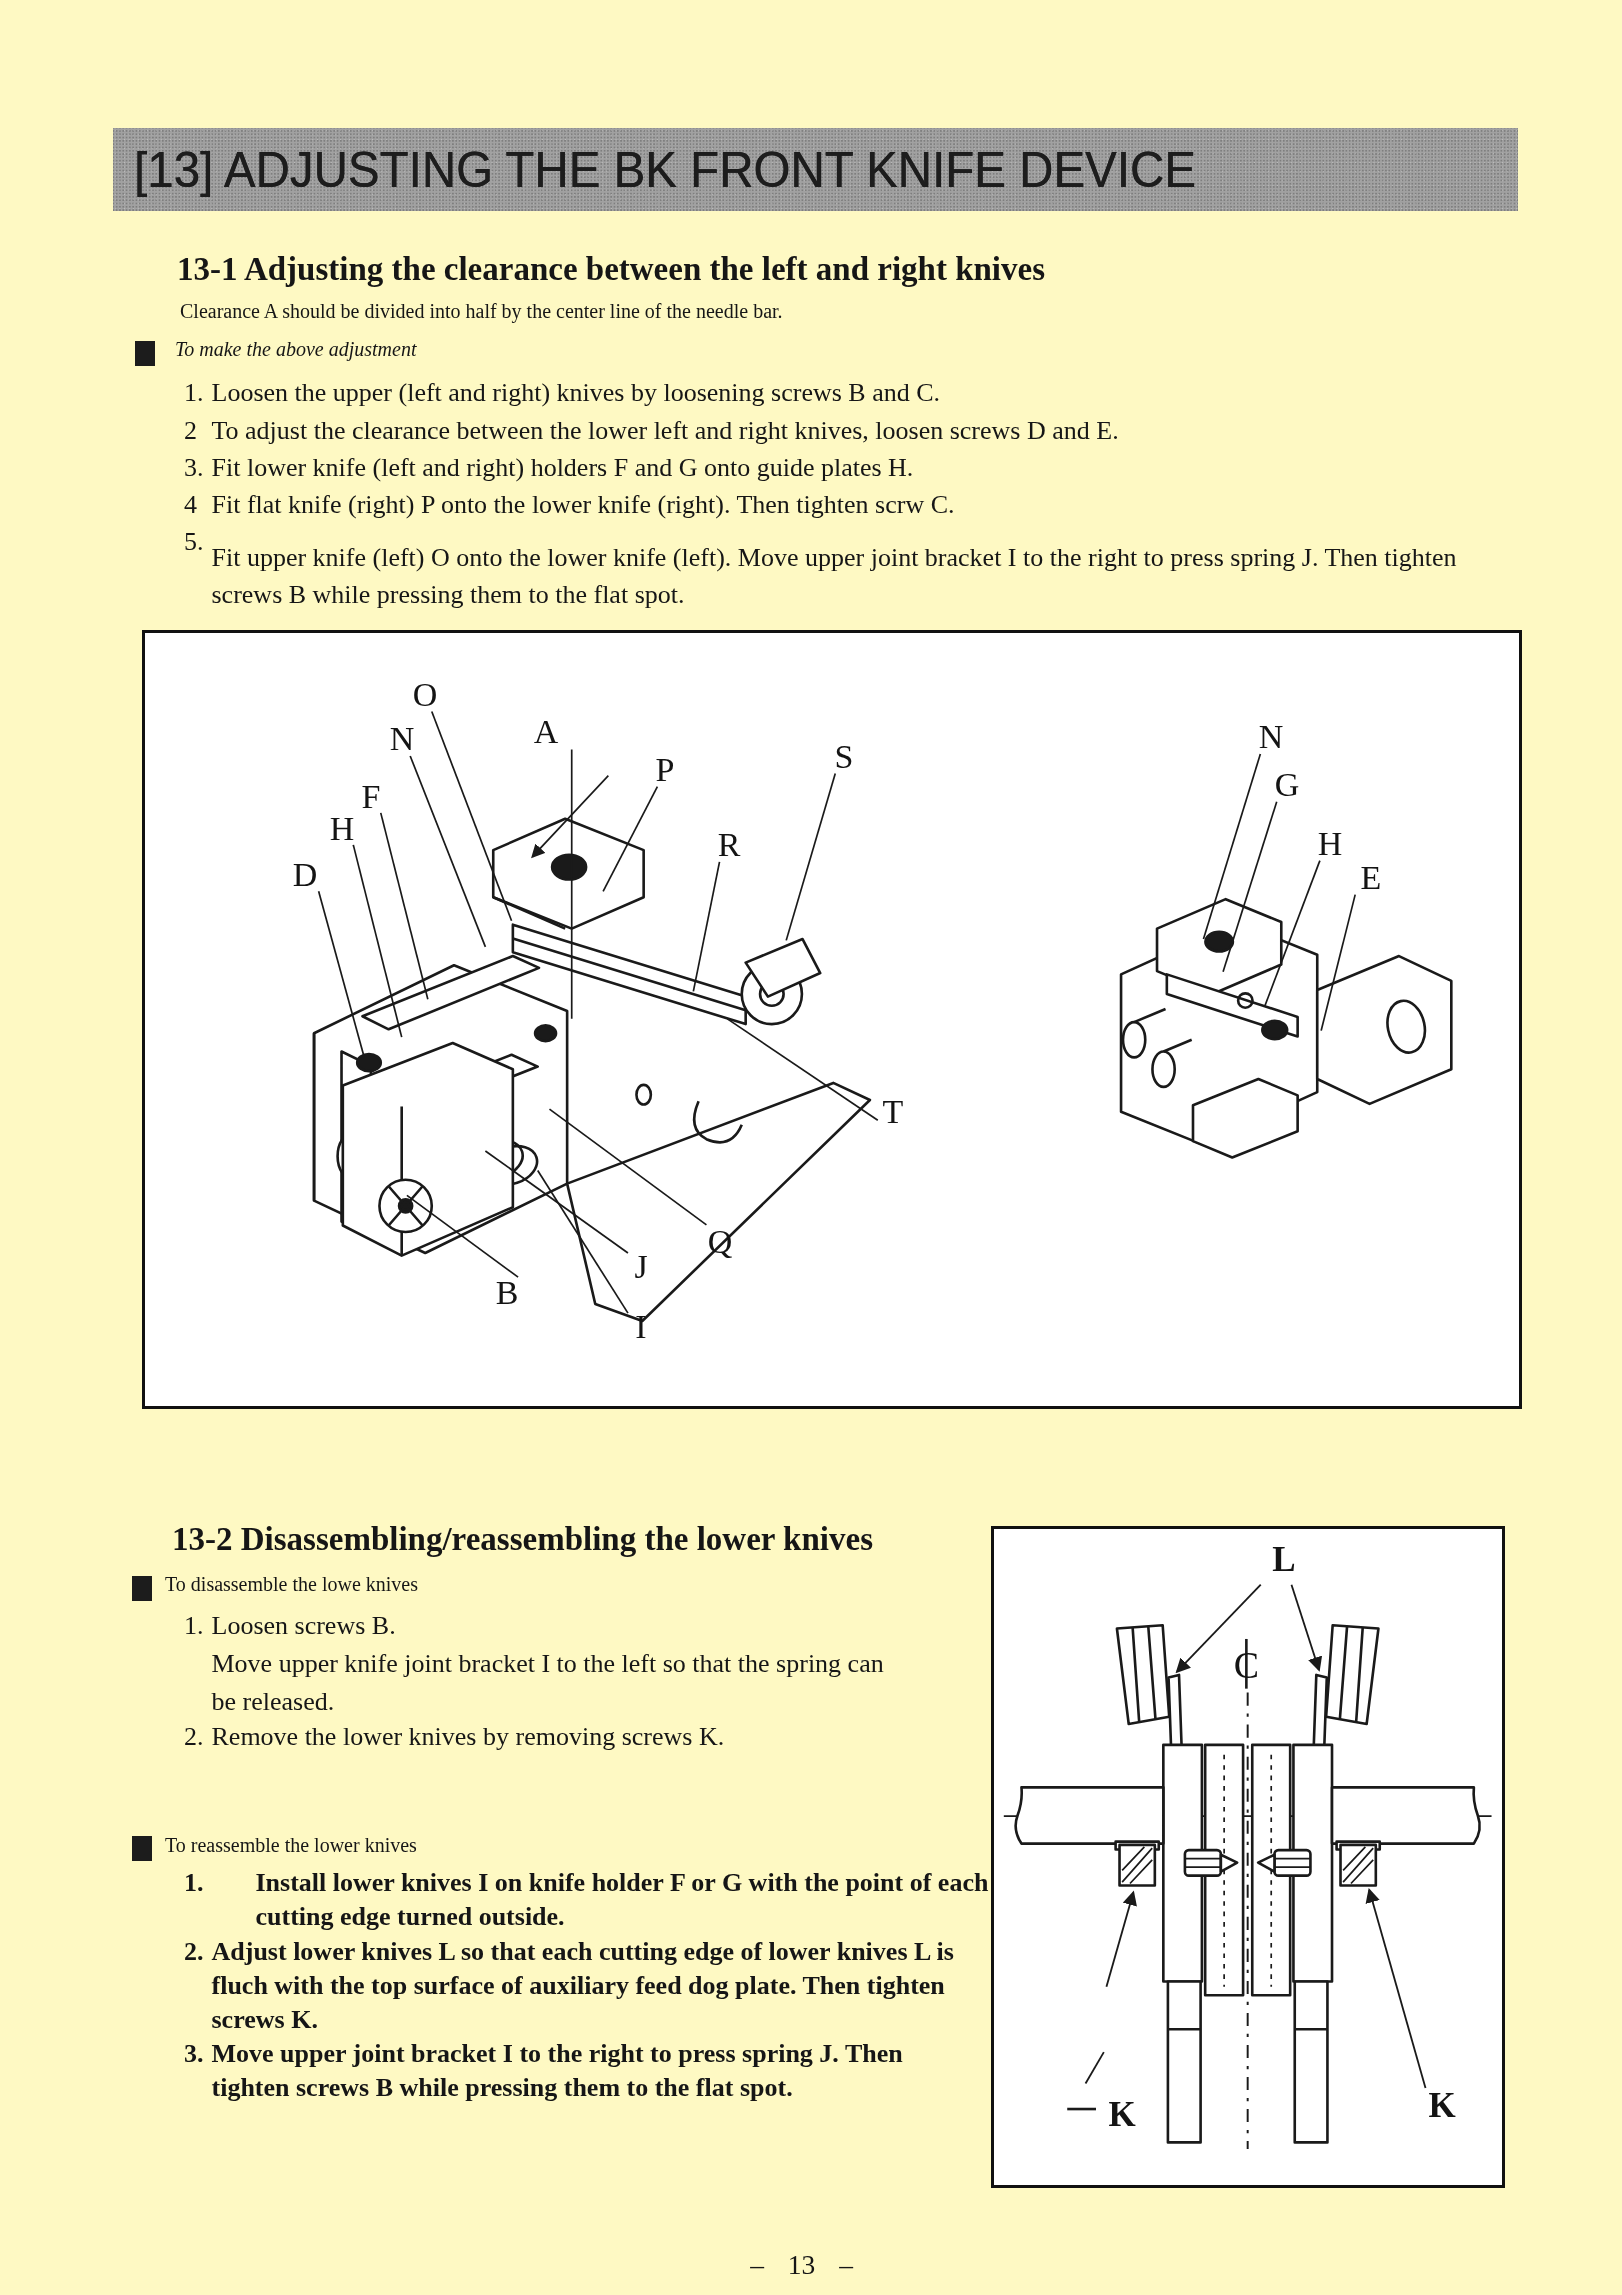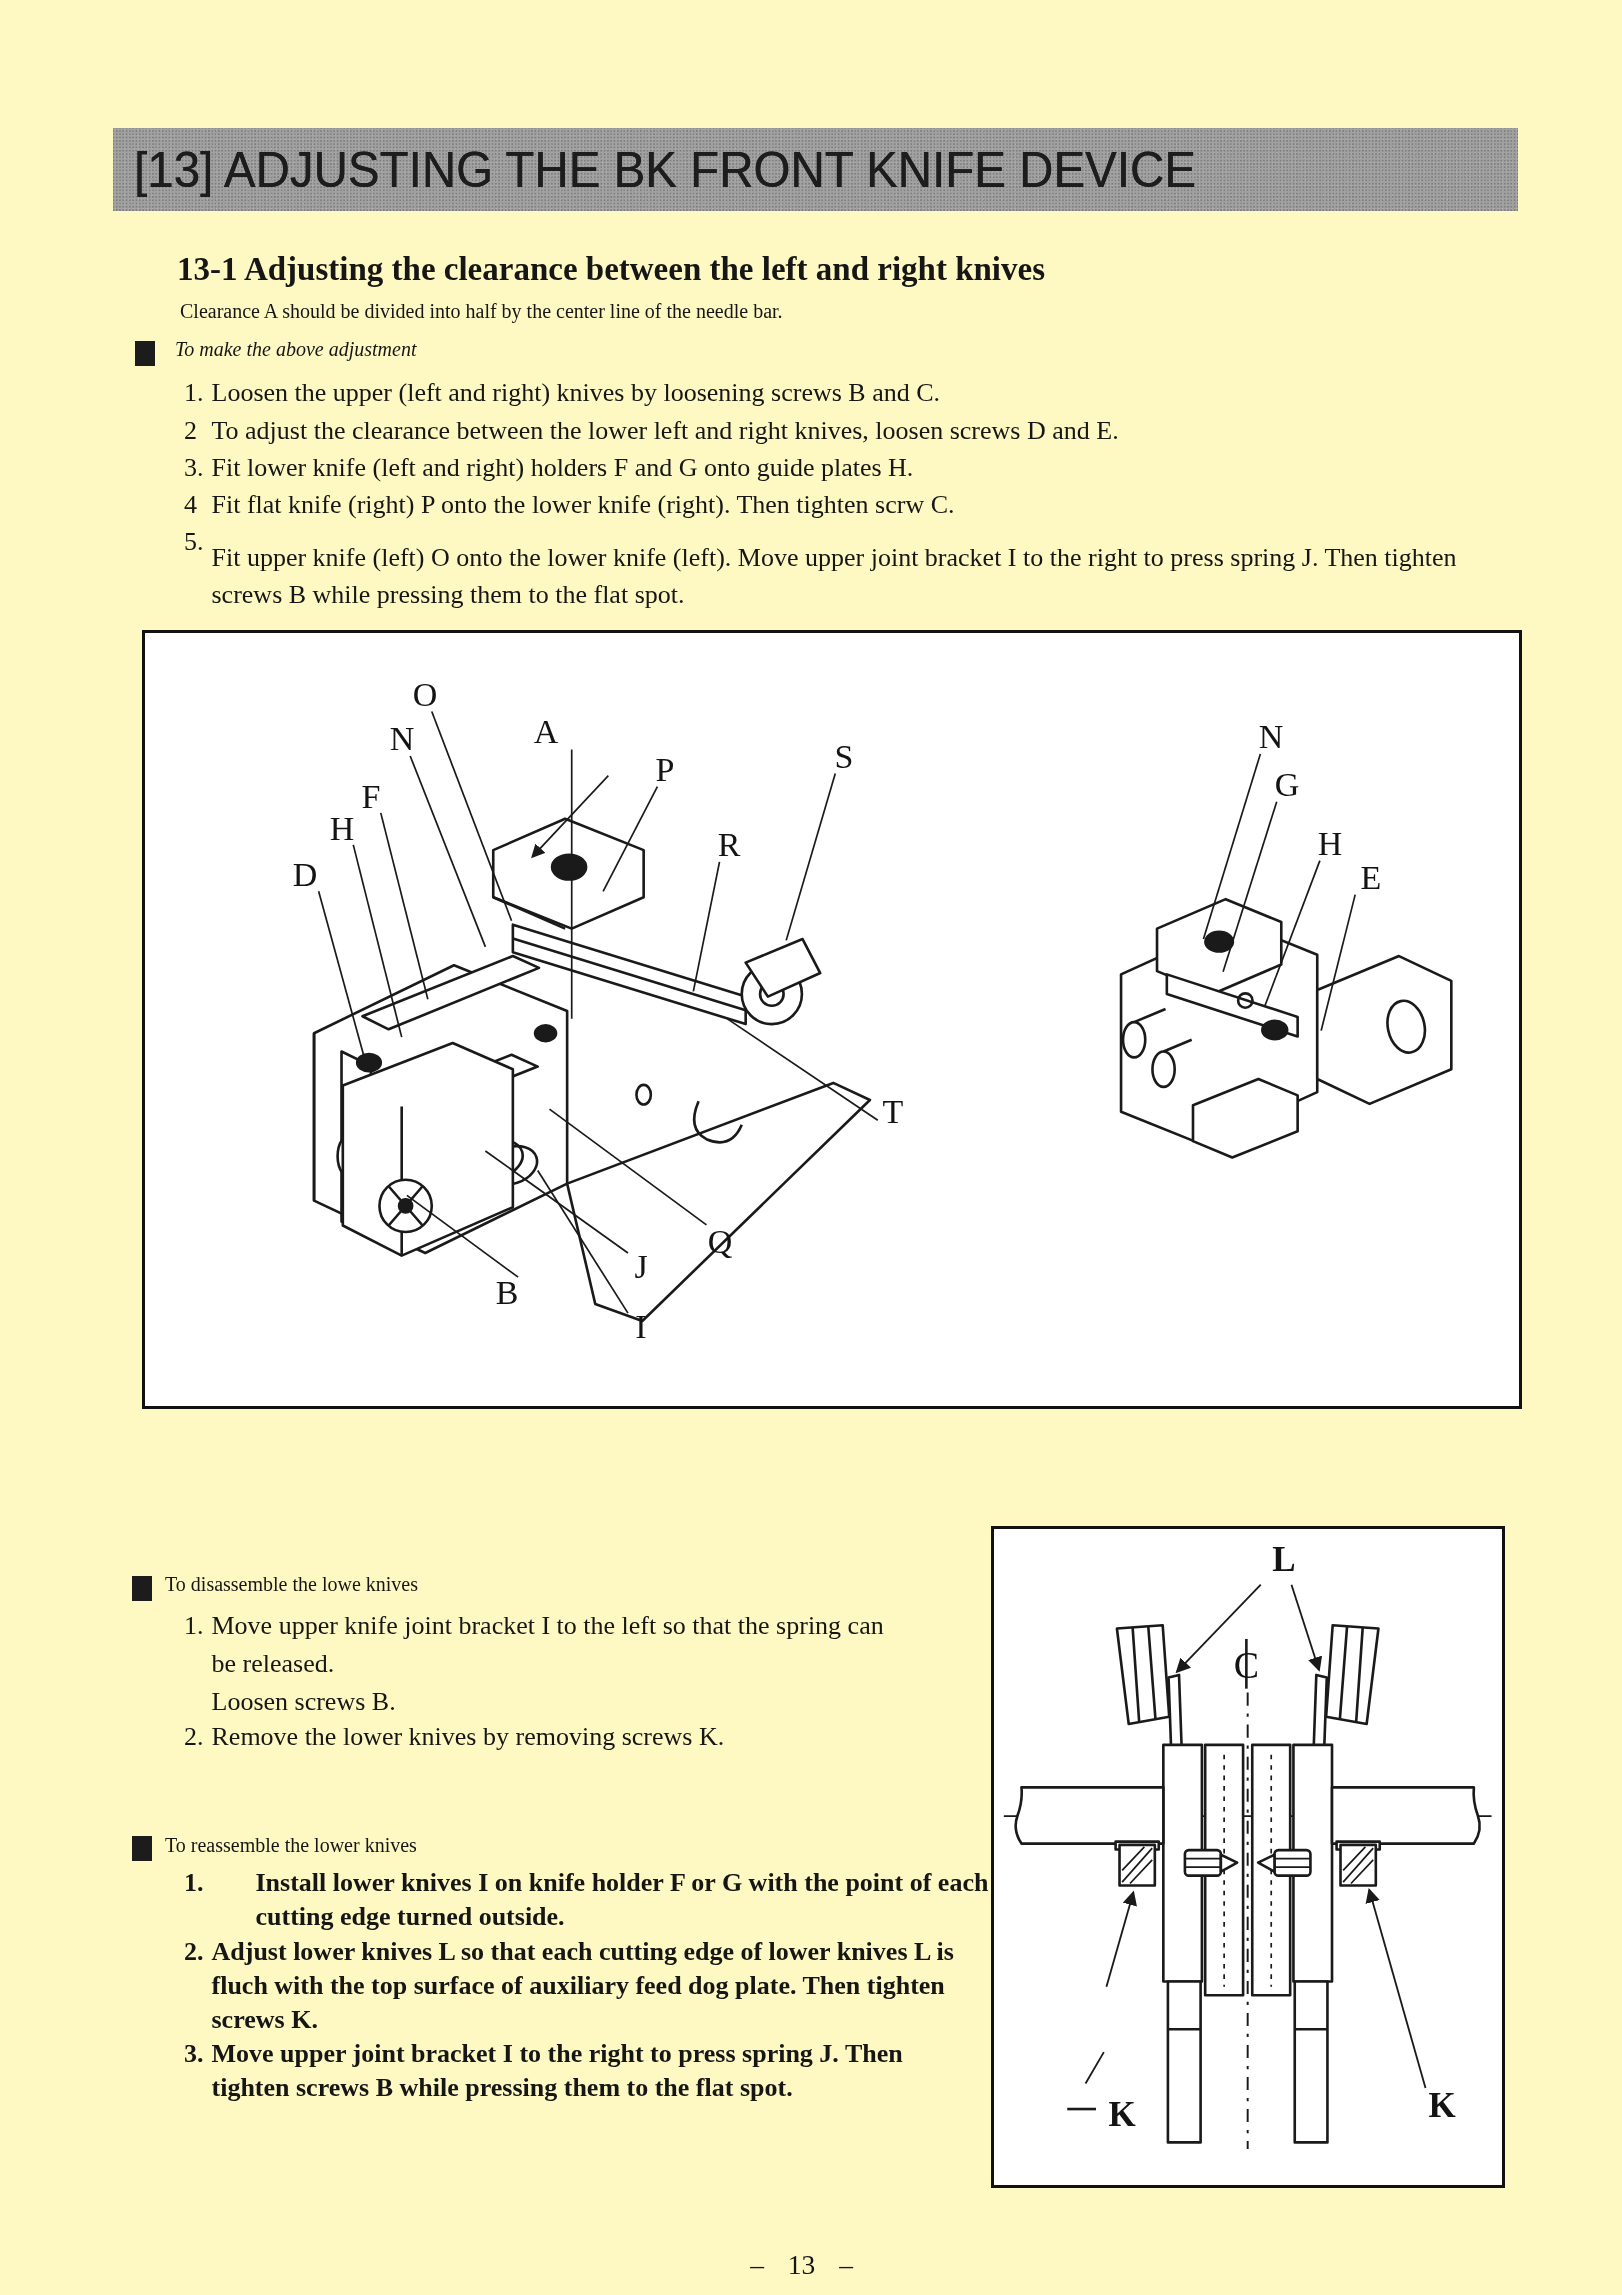--- a/index.html
+++ b/index.html
@@ -178,29 +178,30 @@
     <span class="lbl" style="left:575px;top:609px;">Q</span>
     <span class="lbl" style="left:496px;top:634px;">J</span>
     <span class="lbl" style="left:362px;top:660px;">B</span>
     <span class="lbl" style="left:496px;top:694px;">I</span>
     <span class="lbl" style="left:1126px;top:104px;">N</span>
     <span class="lbl" style="left:1142px;top:152px;">G</span>
     <span class="lbl" style="left:1185px;top:211px;">H</span>
     <span class="lbl" style="left:1226px;top:245px;">E</span>
   </div>
 
+  <div class="h2" style="left:136px;top:1521px;">13-2 Disassembling/reassembling the lower knives</div>
 
   <div class="sq" style="left:132px;top:1576px;"></div>
   <div class="line" style="left:165px;top:1573px;">To disassemble the lowe knives</div>
 
   <div class="step" style="left:184px;top:1607px;line-height:38px;">
     <span class="num">1.</span>
     <div>
+      <div class="cont" style="white-space:nowrap;">Loosen screws B.</div>
       <div class="cont" style="width:694px;">Move upper knife joint bracket I to the left so that the spring can be released.</div>
-      <div class="cont" style="white-space:nowrap;">Loosen screws B.</div>
     </div>
   </div>
   <div class="step" style="left:184px;top:1718px;line-height:38px;">
     <span class="num">2.</span>
     <span class="txt">Remove the lower knives by removing screws K.</span>
   </div>
 
   <div class="sq" style="left:132px;top:1836px;"></div>
   <div class="line" style="left:165px;top:1834px;">To reassemble the lower knives</div>
 

